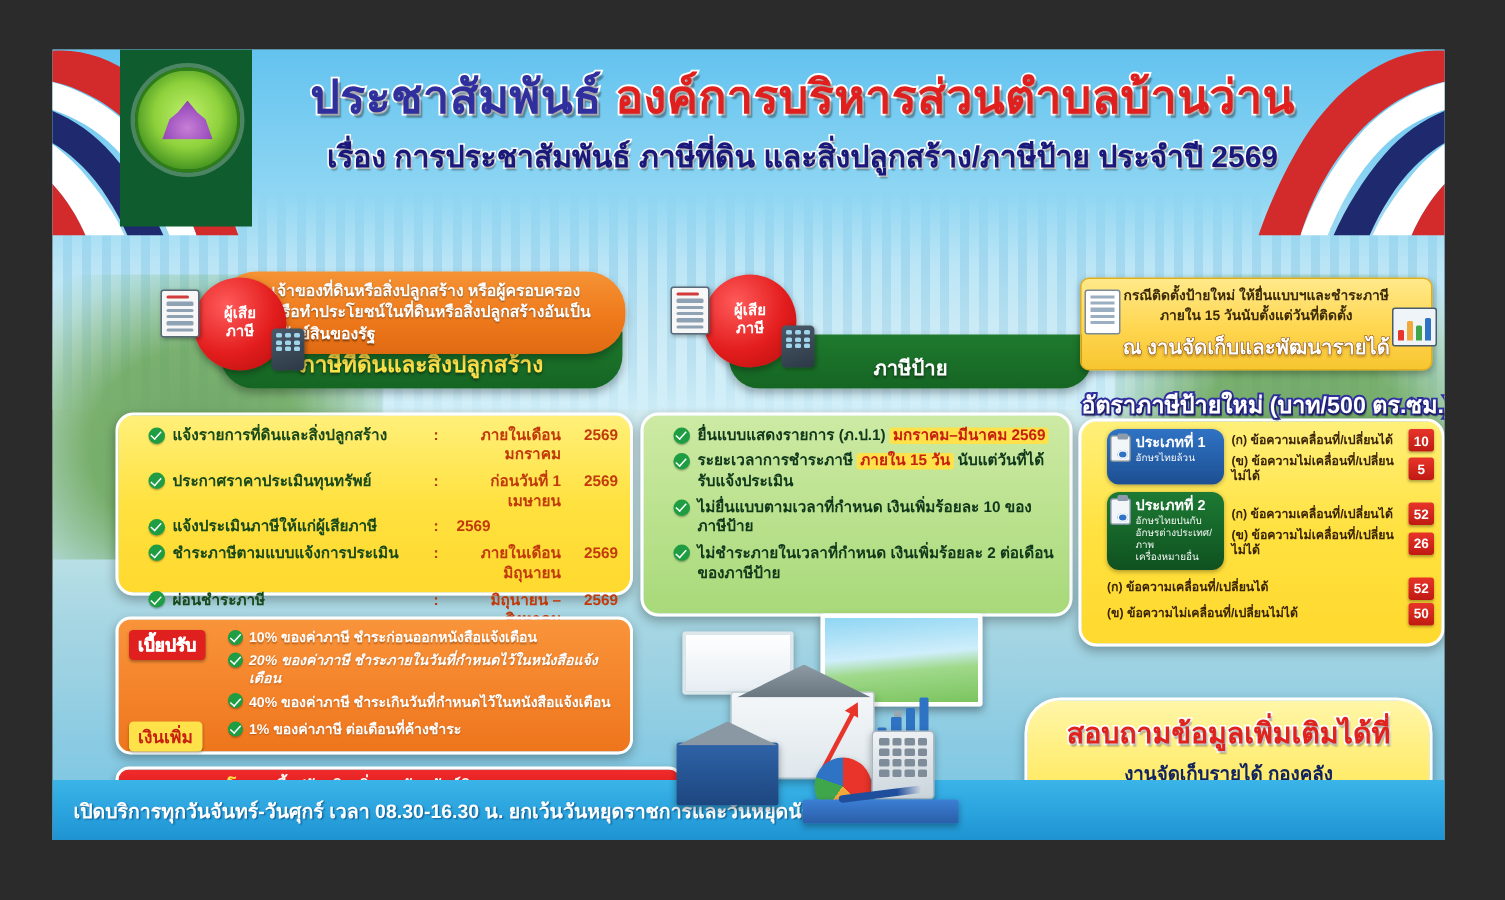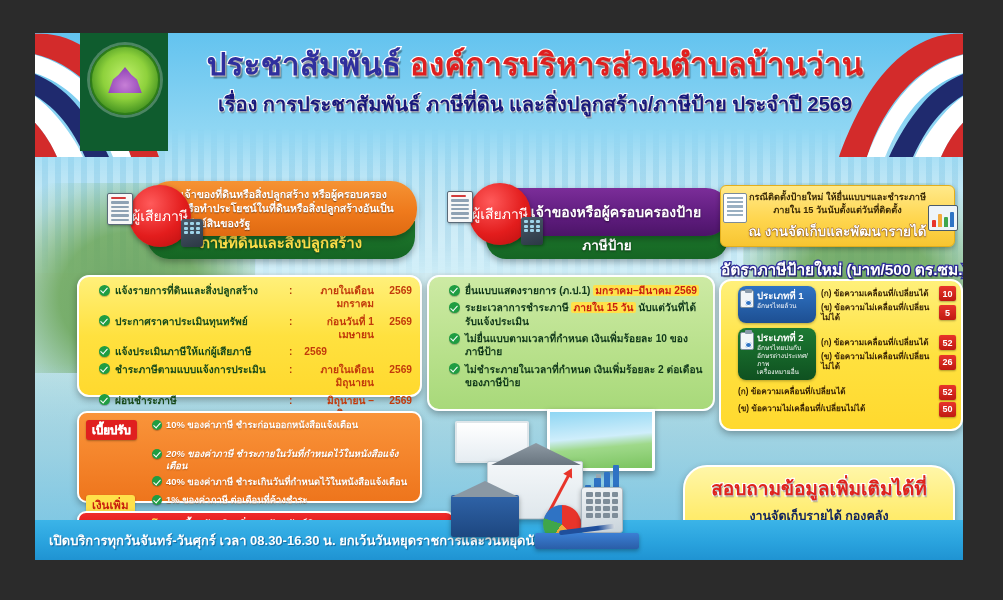--- a/index.html
+++ b/index.html
@@ -81,22 +81,22 @@
     position:absolute; left:150px; top:55px; width:700px;
     text-align:center; font-size:20px; font-weight:bold; white-space:nowrap;
     color:#19197c; -webkit-text-stroke:2px #ffffff; paint-order: stroke fill;
     text-shadow: 1px 2px 1px rgba(0,0,0,.3);
   }
 
   
   .payer-badge {
     position:absolute; width:62px; height:62px; border-radius:50%;
     background: radial-gradient(circle at 35% 30%, #ff5a5a 0%, #e31d1d 55%, #b40d0d 100%);
-    display:flex; align-items:center; justify-content:center;
-    color:#ffffff; font-weight:normal; font-size:14px; line-height:1.18;
+    display:flex; flex-direction:column; align-items:center; justify-content:center;
+    color:#ffffff; font-weight:bold; font-size:10px; line-height:1.18;
     z-index:6; box-shadow:0 2px 5px rgba(0,0,0,.35);
   }
   .doc-icon {
     position:absolute; width:26px; height:32px; background:#f7f7f7;
     border:1.5px solid #5a6a78; border-radius:2px; z-index:7;
     box-shadow:1px 1px 3px rgba(0,0,0,.35);
     display:flex; flex-direction:column; gap:2px; padding:3px;
   }
   .doc-icon i { display:block; height:2.4px; background:#8fa2b4; border-radius:1px; }
   .doc-icon i:nth-child(1){ width:86%; background:#d23b3b; }
@@ -451,23 +451,20 @@
       <b></b>
       <b></b>
       <b></b>
       <b></b>
       <b></b>
   </div>
 
   <div class="banner banner-bot-m">
     <span>ภาษีป้าย</span>
   </div>
-  <div class="banner banner-top-m">
-    <span>เจ้าของหรือผู้ครอบครองป้าย</span>
-  </div>
   <div class="doc-icon" style="left:412px; top:158px;">
     <i></i>
       <i></i>
       <i></i>
       <i></i>
       <i></i>
       <i></i>
   </div>
   <div class="payer-badge" style="left:434px; top:150px;">
     <span>ผู้เสีย</span>
@@ -667,21 +664,21 @@
     <div class="book"></div>
     <div class="pen-obj"></div>
   </div>
 
   <div class="penalty">
     <div class="pen-row">
       <div class="pen-left-col">
         <span class="pen-chip chip-red">เบี้ยปรับ</span>
       </div>
       <div class="pen-lines">
-        <div class="pen-row" style="margin-bottom:17px;">
+        <div class="pen-row" style="margin-bottom:3px;">
           <span class="tick tick-sm"></span>
           <span class="pen-text">10% ของค่าภาษี ชำระก่อนออกหนังสือแจ้งเตือน</span>
         </div>
         <div class="pen-row" style="margin-bottom:3px;font-style:italic;">
           <span class="tick tick-sm"></span>
           <span class="pen-text">20% ของค่าภาษี ชำระภายในวันที่กำหนดไว้ในหนังสือแจ้งเตือน</span>
         </div>
         <div class="pen-row" style="margin-bottom:3px;">
           <span class="tick tick-sm"></span>
           <span class="pen-text">40% ของค่าภาษี ชำระเกินวันที่กำหนดไว้ในหนังสือแจ้งเตือน</span>

